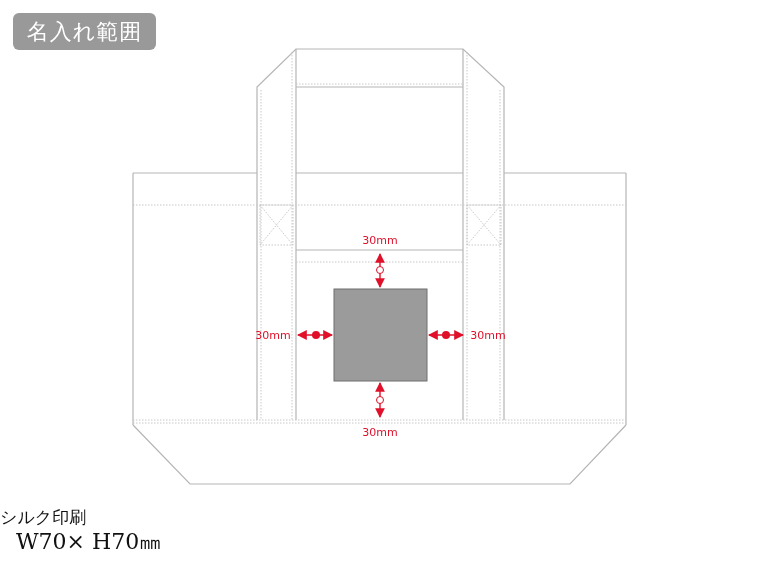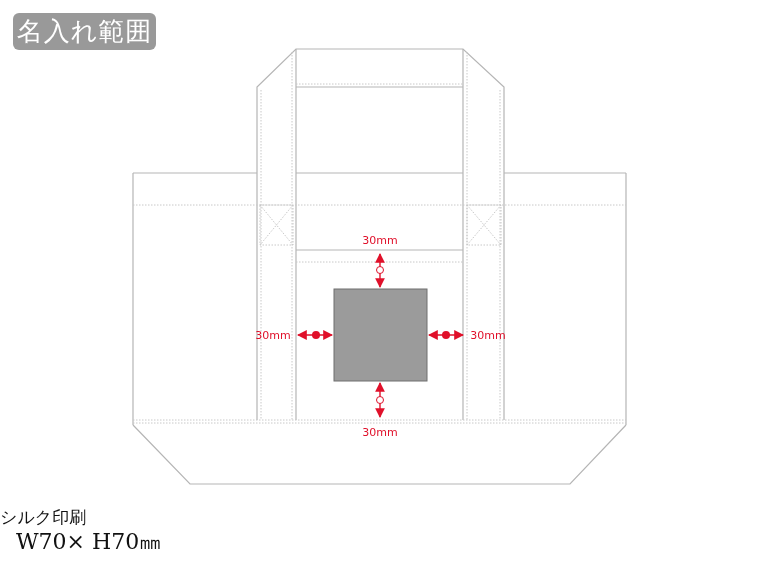--- a/index.html
+++ b/index.html
@@ -1,18 +1,18 @@
 <!DOCTYPE html>
 <html><head>
 <meta charset="utf-8">
 <style>
   html, body { margin:0; padding:0; background:#ffffff; }
   body { width:760px; height:570px; position:relative; overflow:hidden; font-family:"DejaVu Sans", sans-serif; }
   .badge { position:absolute; left:13px; top:13px; width:143px; height:37px; background:#999999; border-radius:6px;
-           color:#ffffff; font-size:26px; line-height:37px; text-align:center; letter-spacing:1px; font-family:"DejaVu Sans", sans-serif; }
+           color:#ffffff; font-size:22px; line-height:37px; text-align:center; letter-spacing:1px; font-family:"DejaVu Sans", sans-serif; }
   svg.diagram { position:absolute; left:0; top:0; }
   .caption { position:absolute; left:0; width:760px; text-align:left; color:#111; }
   .cap1 { top:506px; font-size:17px; font-family:"DejaVu Sans", sans-serif; }
   .cap2 { top:527px; font-size:22px; font-family:"DejaVu Serif", serif;margin-left:16px; }
   .dim { font-family:"DejaVu Sans", sans-serif; font-size:11px; fill:#e0102a; }
 </style>
 </head>
 <body>
 
 <div class="badge">名入れ範囲</div>

